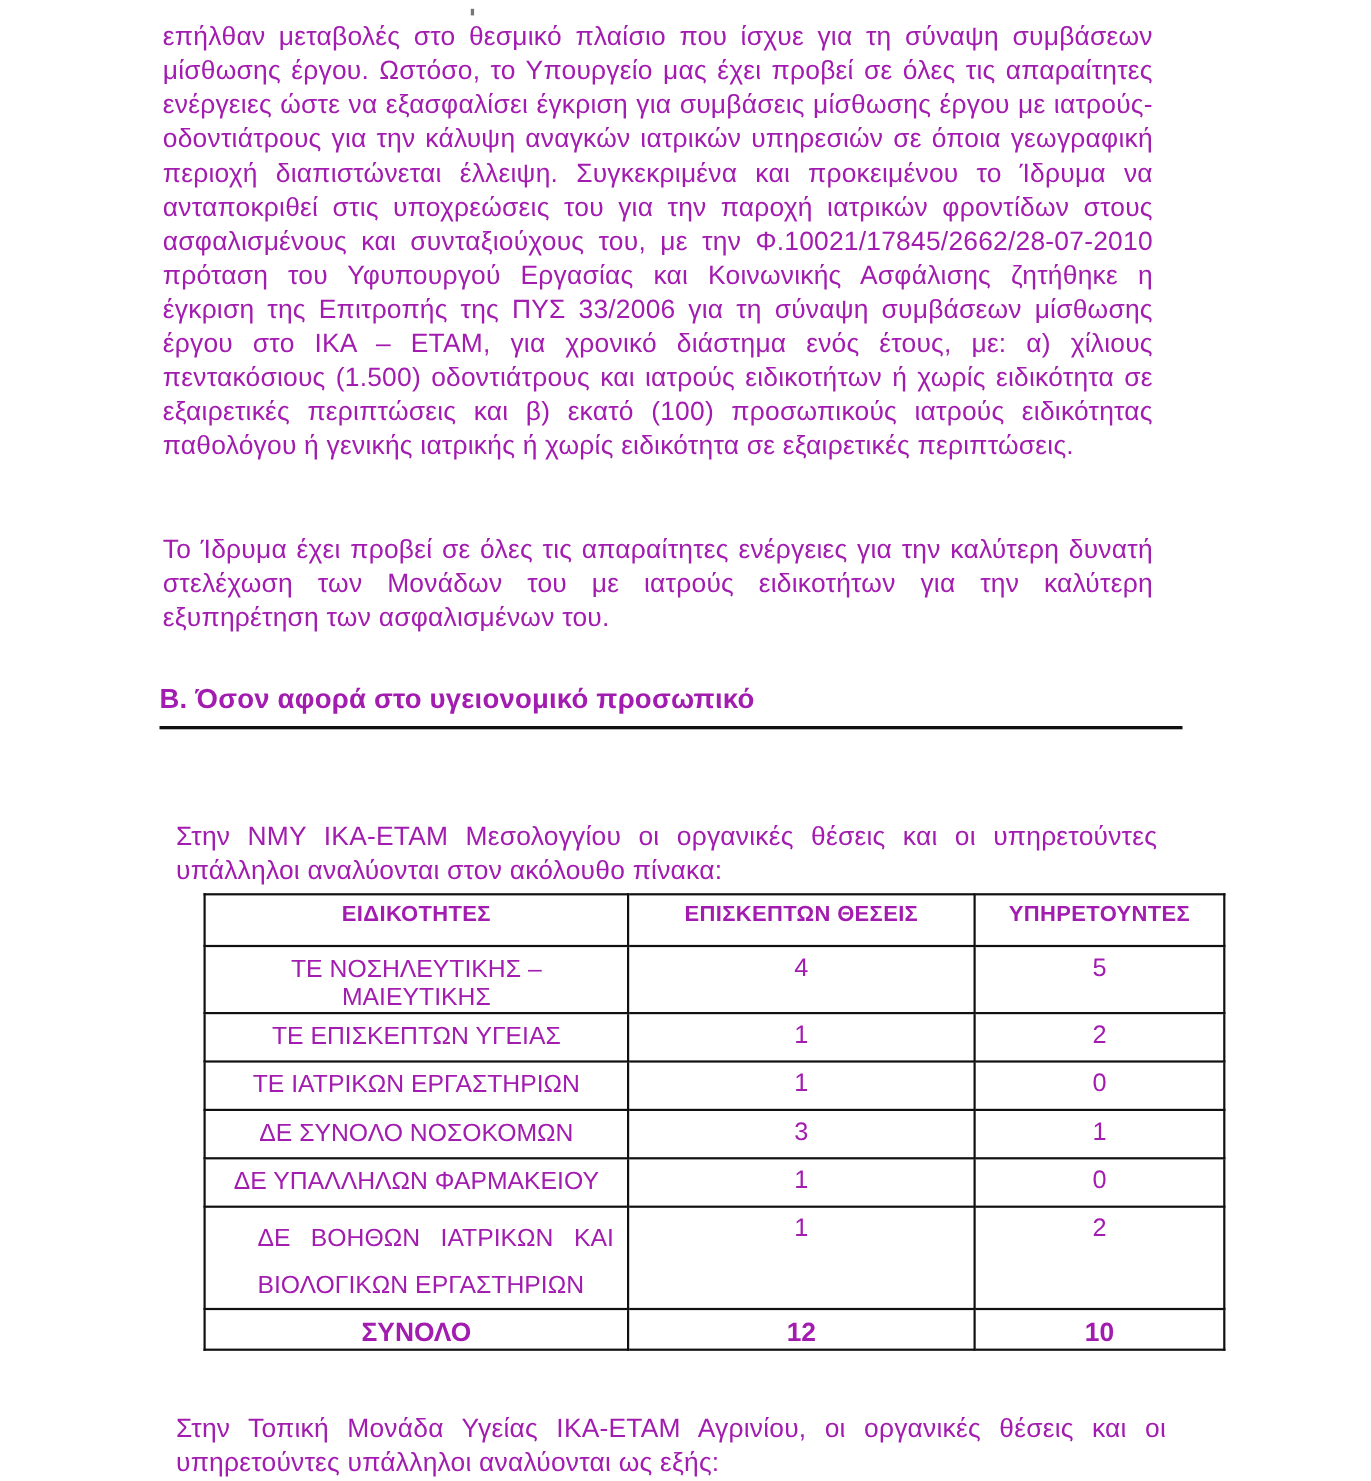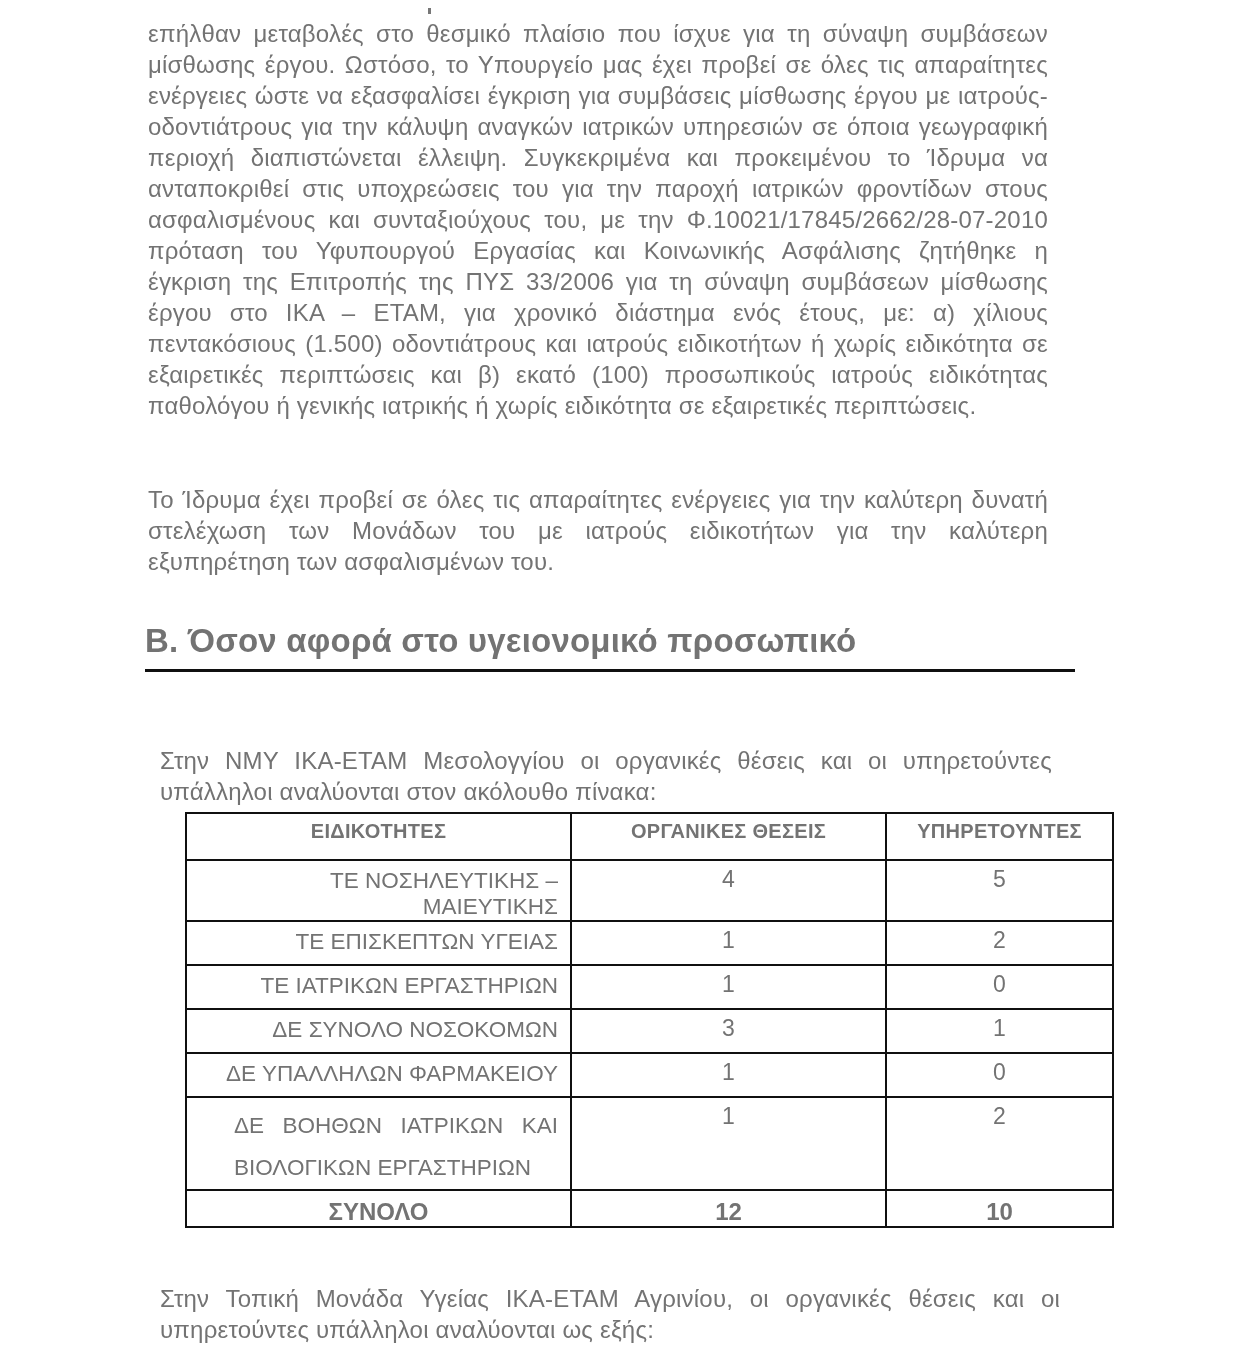--- a/index.html
+++ b/index.html
@@ -6,21 +6,21 @@
     margin: 0;
     padding: 0;
     background: #ffffff;
   }
   .page {
     position: relative;
     width: 1246px;
     height: 1346px;
     background: #ffffff;
     font-family: "Liberation Sans", sans-serif;
-    color: #737373;
+    color: #a21caf;
     overflow: hidden;
   }
   .para {
     position: absolute;
     font-size: 24px;
     line-height: 31px;
     text-align: justify;
     letter-spacing: 0.2px;
   }
   .para-1 { left: 148px; top: 18px;  width: 900px; }
@@ -29,21 +29,21 @@
   .para-4 { left: 160px; top: 1283px; width: 900px; }
 
   .section-heading {
     position: absolute;
     left: 145px; top: 622px;
     width: 930px;
     border-bottom: 3px solid #101010;
     padding-bottom: 9px;
   }
   .section-heading .heading-text {
-    font-size: 33px;
+    font-size: 25px;
     font-weight: bold;
     letter-spacing: 0.2px;
   }
 
   table.staffing {
     position: absolute;
     left: 185px; top: 812px;
     width: 927px;
     border-collapse: collapse;
     table-layout: fixed;
@@ -59,21 +59,21 @@
   }
   table.staffing th {
     height: 39px;
     font-size: 20px;
     font-weight: bold;
     text-align: center;
     padding-top: 6px;
     letter-spacing: 0.3px;
   }
   table.staffing td.spec {
-    text-align: right;
+    text-align: center;
     padding: 7px 12px 0 12px;
   }
   table.staffing td.num {
     text-align: center;
     padding-top: 5px;
     font-size: 23px;
   }
   table.staffing tr.data-row { height: 44px; }
   table.staffing tr.tall-row { height: 76px; }
   table.staffing tr.tall-row td.spec {
@@ -118,21 +118,21 @@
 
   <table class="staffing">
     <colgroup>
         <col class="c1">
         <col class="c2">
         <col class="c3">
       </colgroup>
     <tbody>
       <tr class="header-row">
         <th>ΕΙΔΙΚΟΤΗΤΕΣ</th>
-        <th>ΟΡΓΑΝΙΚΕΣ ΘΕΣΕΙΣ</th>
+        <th>ΕΠΙΣΚΕΠΤΩΝ ΘΕΣΕΙΣ</th>
         <th>ΥΠΗΡΕΤΟΥΝΤΕΣ</th>
       </tr>
       <tr class="data-row">
         <td class="spec">ΤΕ ΝΟΣΗΛΕΥΤΙΚΗΣ –ΜΑΙΕΥΤΙΚΗΣ</td>
         <td class="num">4</td>
         <td class="num">5</td>
       </tr>
       <tr class="data-row">
         <td class="spec">ΤΕ ΕΠΙΣΚΕΠΤΩΝ ΥΓΕΙΑΣ</td>
         <td class="num">1</td>

